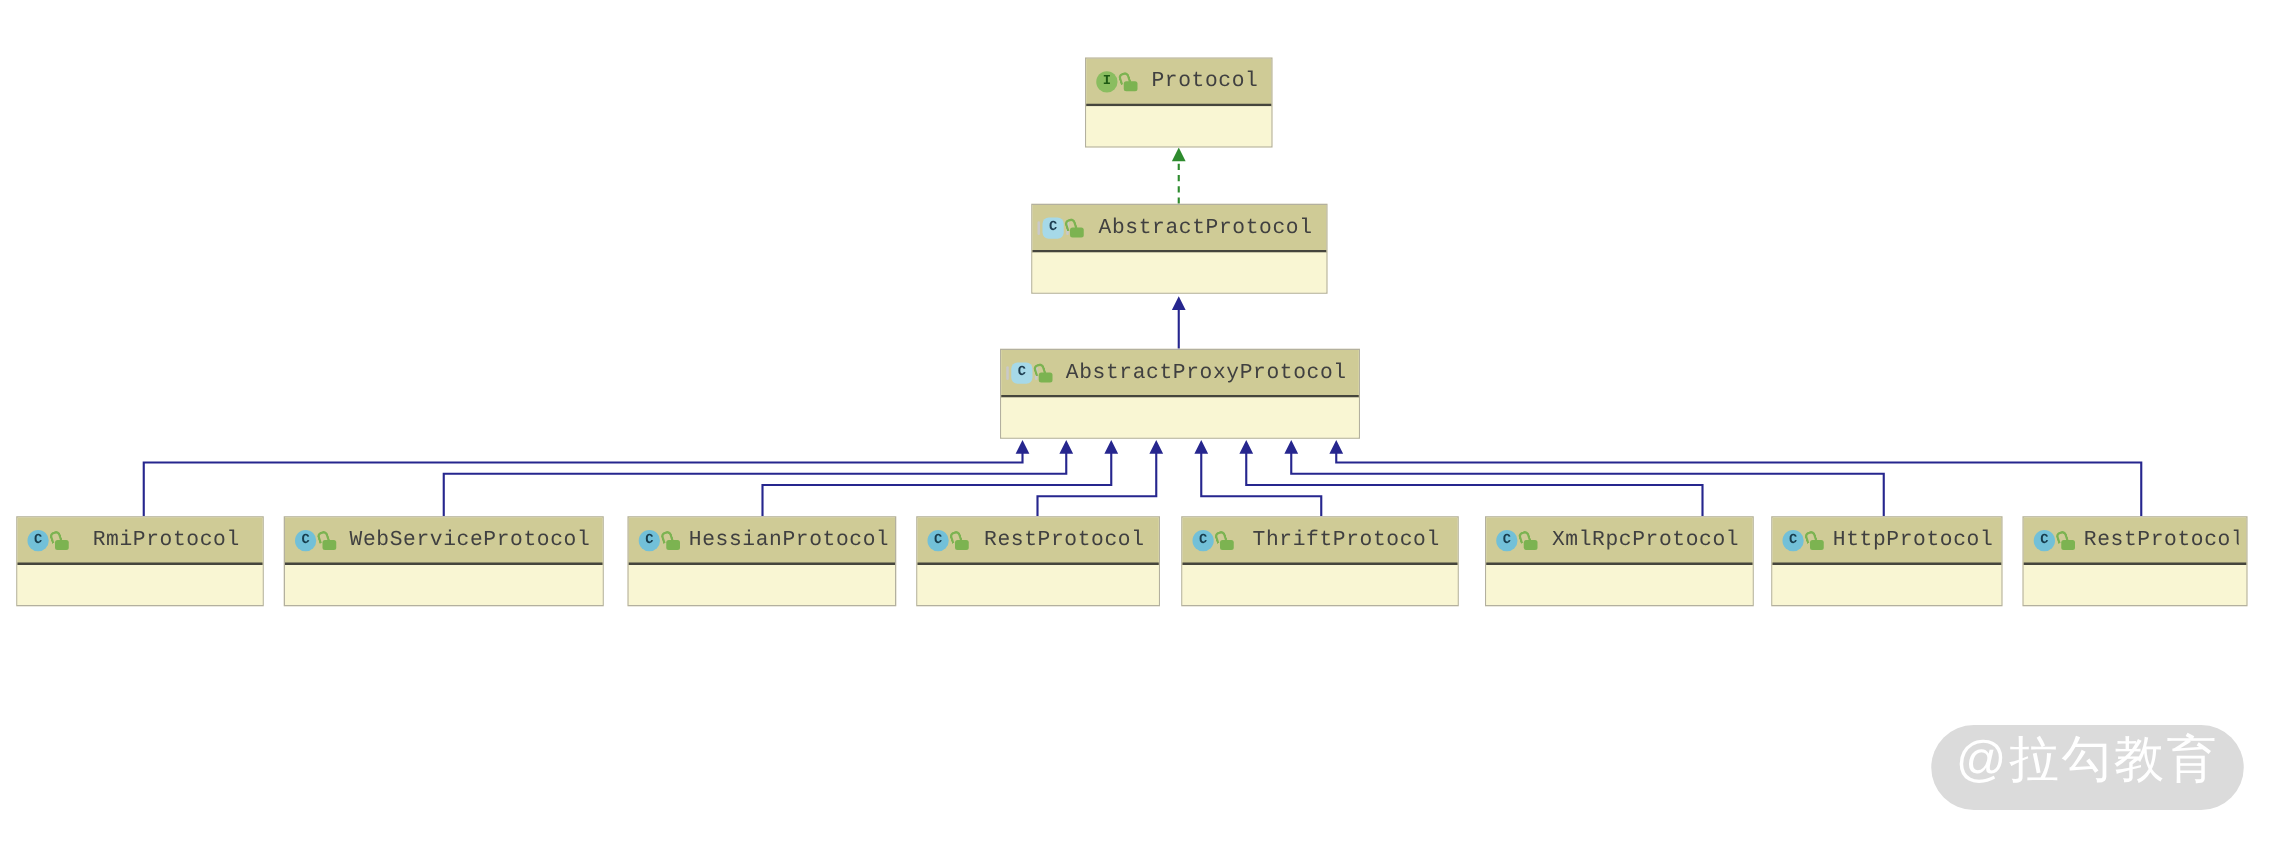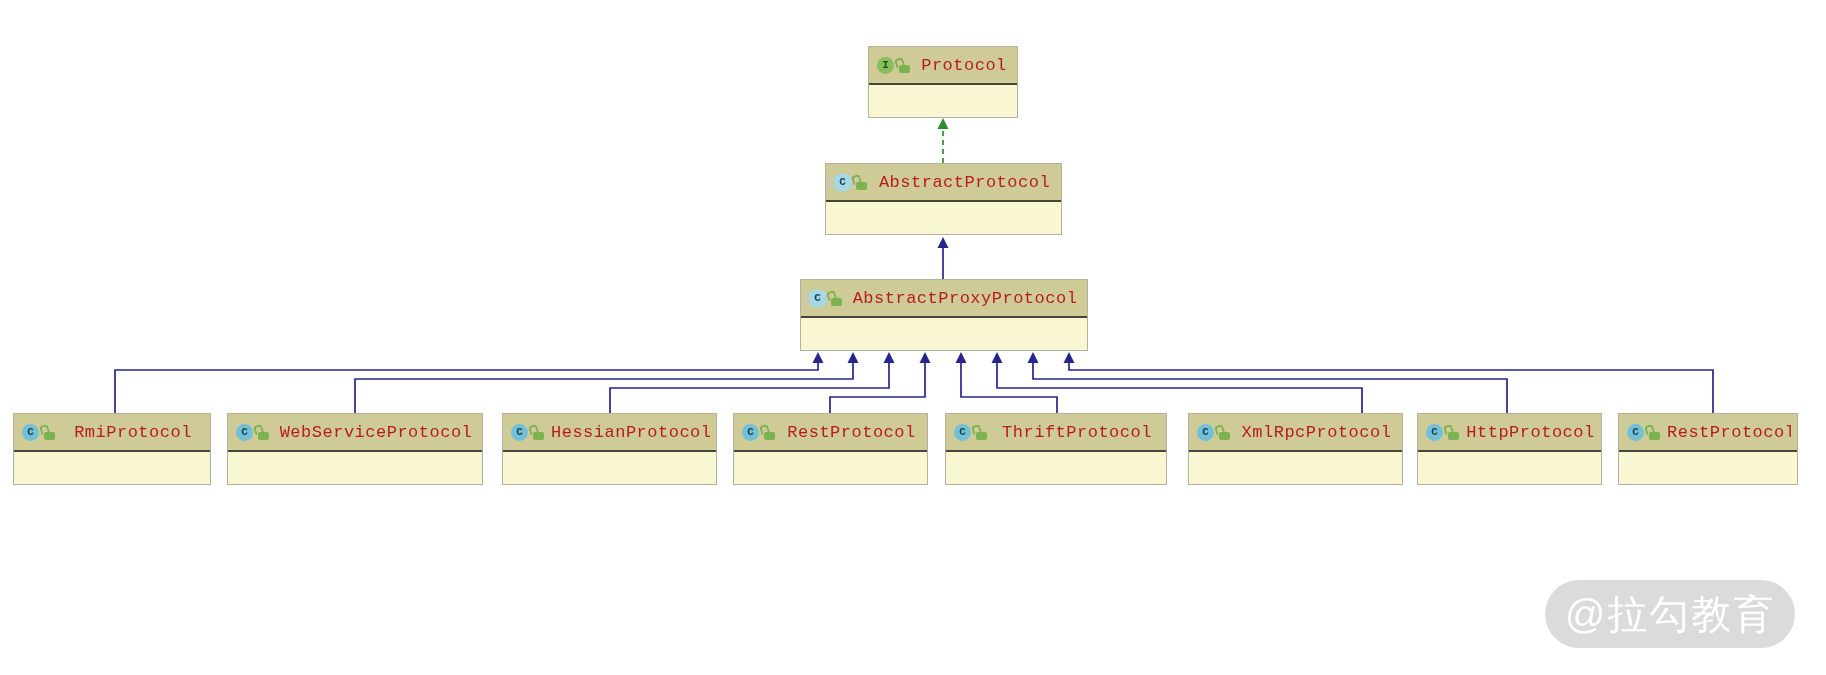--- a/index.html
+++ b/index.html
@@ -20,21 +20,21 @@
     height:38px; background:#cfcb96;
     border-bottom:2px solid #45453c;
     display:flex; align-items:center;
     padding:0 6px 0 8px; gap:5px;
     box-sizing:border-box;
   }
   .node-body { height:32px; background:#f9f6d3; }
   .node-label {
     flex:1; text-align:center;
     font-family:"Liberation Mono","DejaVu Sans Mono",monospace;
-    font-size:17px; letter-spacing:0.5px; color:#b91c1c;
+    font-size:17px; letter-spacing:0.5px; color:#404040;
     white-space:nowrap; overflow:hidden;
   }
   .kind-icon {
     width:17px; height:17px; flex:0 0 17px;
     display:flex; align-items:center; justify-content:center;
     font-family:"Liberation Mono","DejaVu Sans Mono",monospace;
     font-weight:bold; font-size:11px; line-height:1;
     position:relative;
   }
   .kind-interface .kind-icon { background:#8abd60; color:#1e5a14; border-radius:50%; }
@@ -58,21 +58,21 @@
     width:5px; height:7px;
     border:2px solid #7cb351; border-bottom:none;
     border-radius:4px 4px 0 0;
     transform:rotate(-18deg);
   }
 
   
   .watermark {
     position:absolute; left:1545px; top:580px; width:250px; height:68px;
     background:#dbdbdb; border-radius:34px; z-index:3;
-    display:flex; align-items:center; justify-content:center;
+    display:flex; justify-content:center;
     font-family:"Liberation Sans",sans-serif; font-size:40px; color:#ffffff;
     letter-spacing:2px;
   }
 </style>
 </head>
 <body>
 
 <div id="canvas">
   <svg id="edges" xmlns="http://www.w3.org/2000/svg">
       <g>

